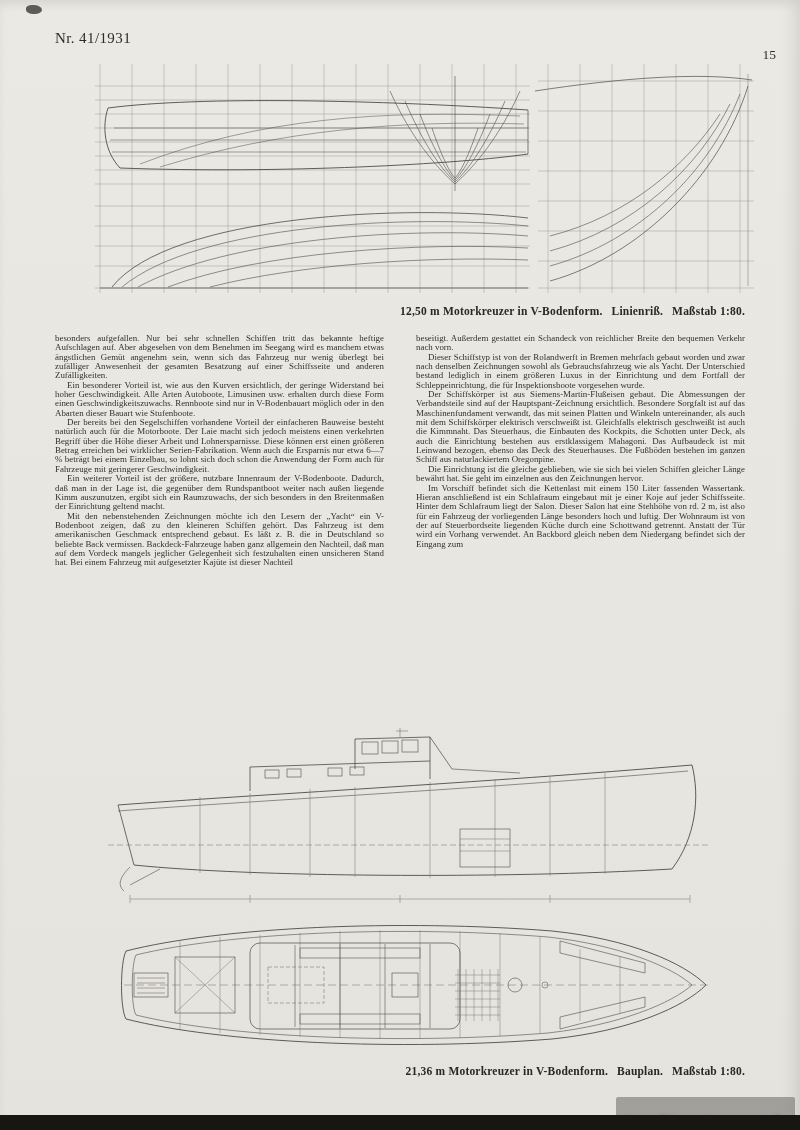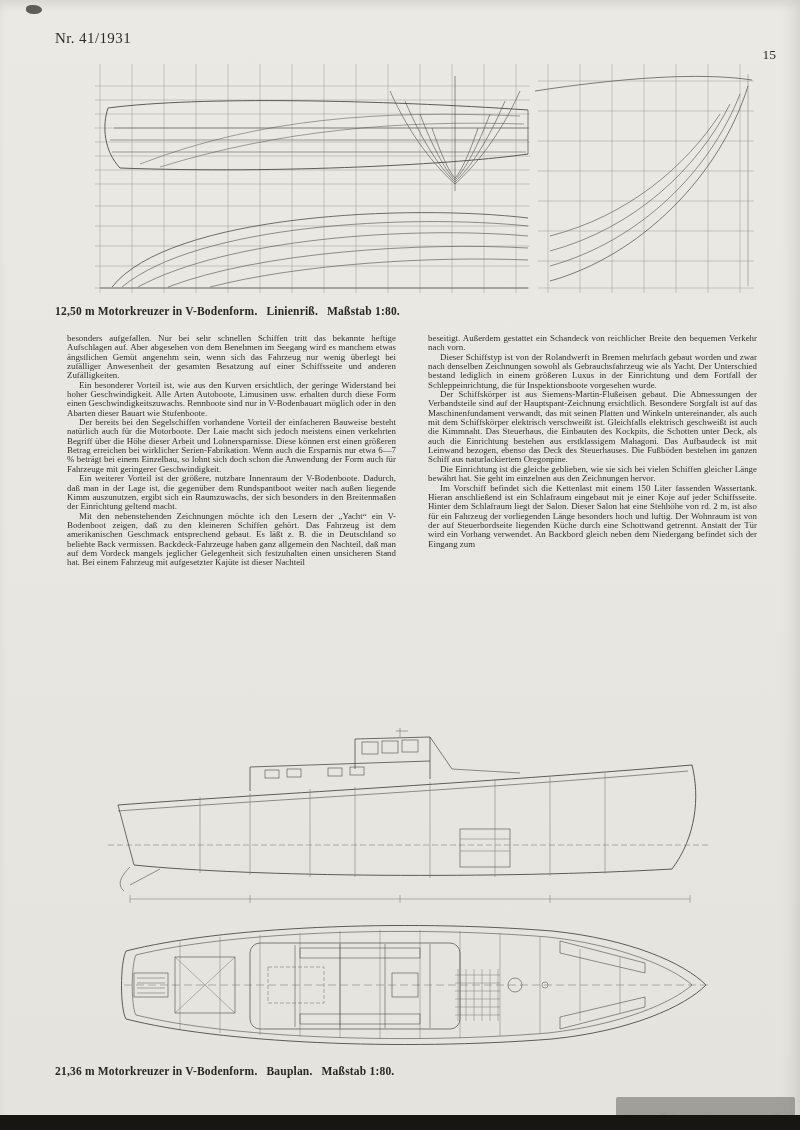--- a/index.html
+++ b/index.html
@@ -9,26 +9,26 @@
     background-image:linear-gradient(180deg,#eae9e4 0%,#e7e6e1 55%,#e4e3de 100%);
     box-shadow:inset -8px 0 14px rgba(0,0,0,.07), inset 0 6px 10px rgba(0,0,0,.04);
     font-family:"Liberation Serif","DejaVu Serif",serif;
     color:#2e2c28;overflow:hidden;
   }
   .hdr-issue{position:absolute;left:55px;top:30px;font-size:15px;letter-spacing:.4px;}
   .hdr-page{position:absolute;right:24px;top:38px;font-size:13.5px;margin-top:9px;}
   .fig{position:absolute;}
   .fig svg{display:block;}
   .caption{
-    position:absolute;left:55px;width:690px;text-align:left;
+    position:absolute;left:55px;width:690px;text-align:right;
     font-weight:bold;font-size:11.5px;letter-spacing:.2px;color:#2a2824;
   }
   .cols{
     position:absolute;left:55px;top:334px;width:690px;
-    display:flex;gap:32px;margin-left:12px;
+    display:flex;gap:32px;
   }
   .col{flex:1 1 0;text-align:justify;font-size:8.9px;line-height:9.35px;color:#34322d;}
   .col p{margin:0;text-indent:12px;}
   .col p:first-child{text-indent:0;}
   .scan-spot{
     position:absolute;left:26px;top:5px;width:16px;height:9px;
     background:#3c3a36;border-radius:40% 60% 50% 50%;opacity:.8;
   }
   .watermark{
     position:absolute;right:5px;top:1097px;

